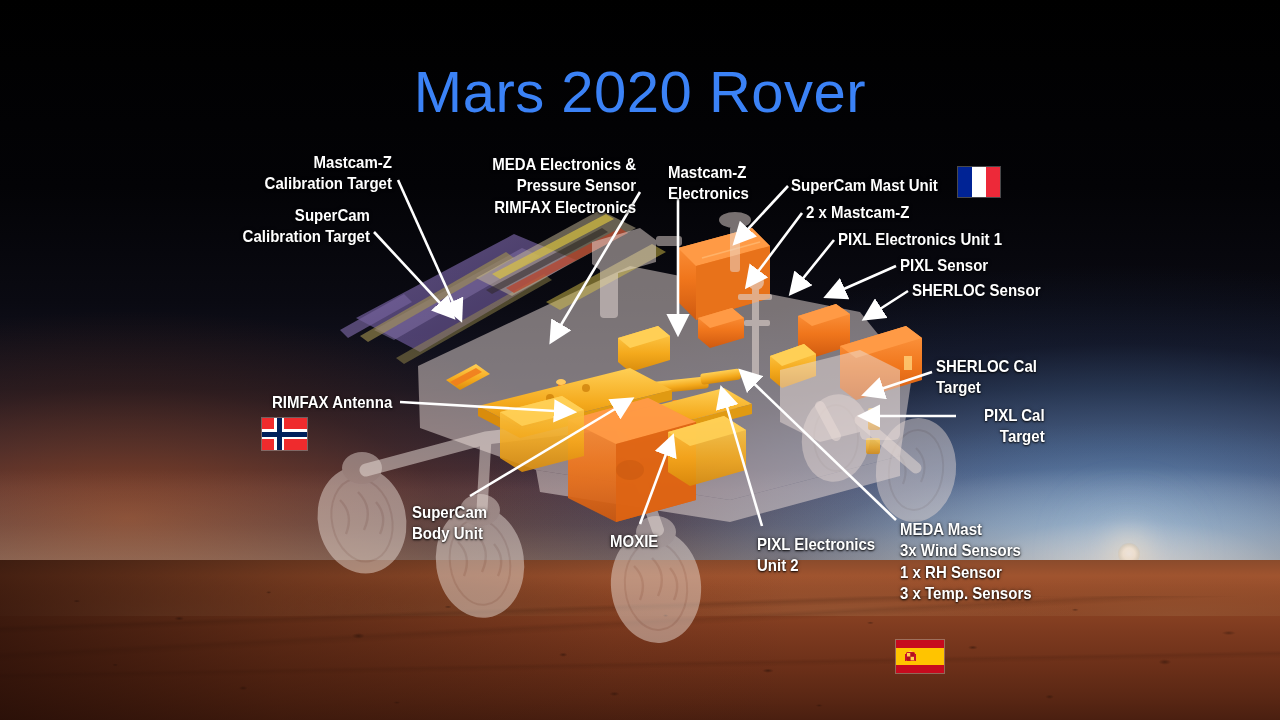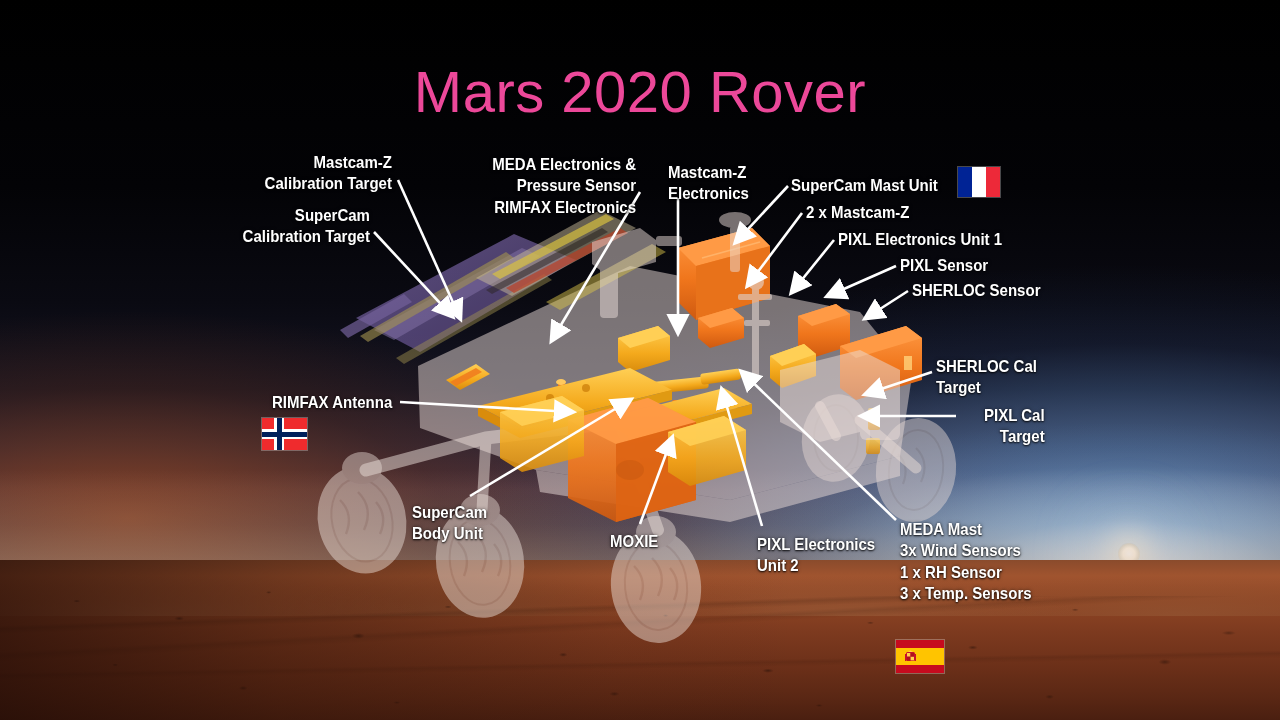--- a/index.html
+++ b/index.html
@@ -102,21 +102,21 @@
 
   
   #rover { position:absolute; left:300px; top:170px; width:700px; height:520px; }
   .rv { position:absolute; }
   .ghost { fill:#e9dcd8; opacity:0.50; }
 
   
   #title {
     position:absolute; left:0; top:58px; width:1280px;
     text-align:center;
-    color:#ec4899;
+    color:#3b82f6;
     font-size:58px;
     font-weight:300;
     letter-spacing:0.5px;
     font-family: "Liberation Sans", sans-serif;
   }
 
   
   .label {
     position:absolute;
     color:#ffffff;

